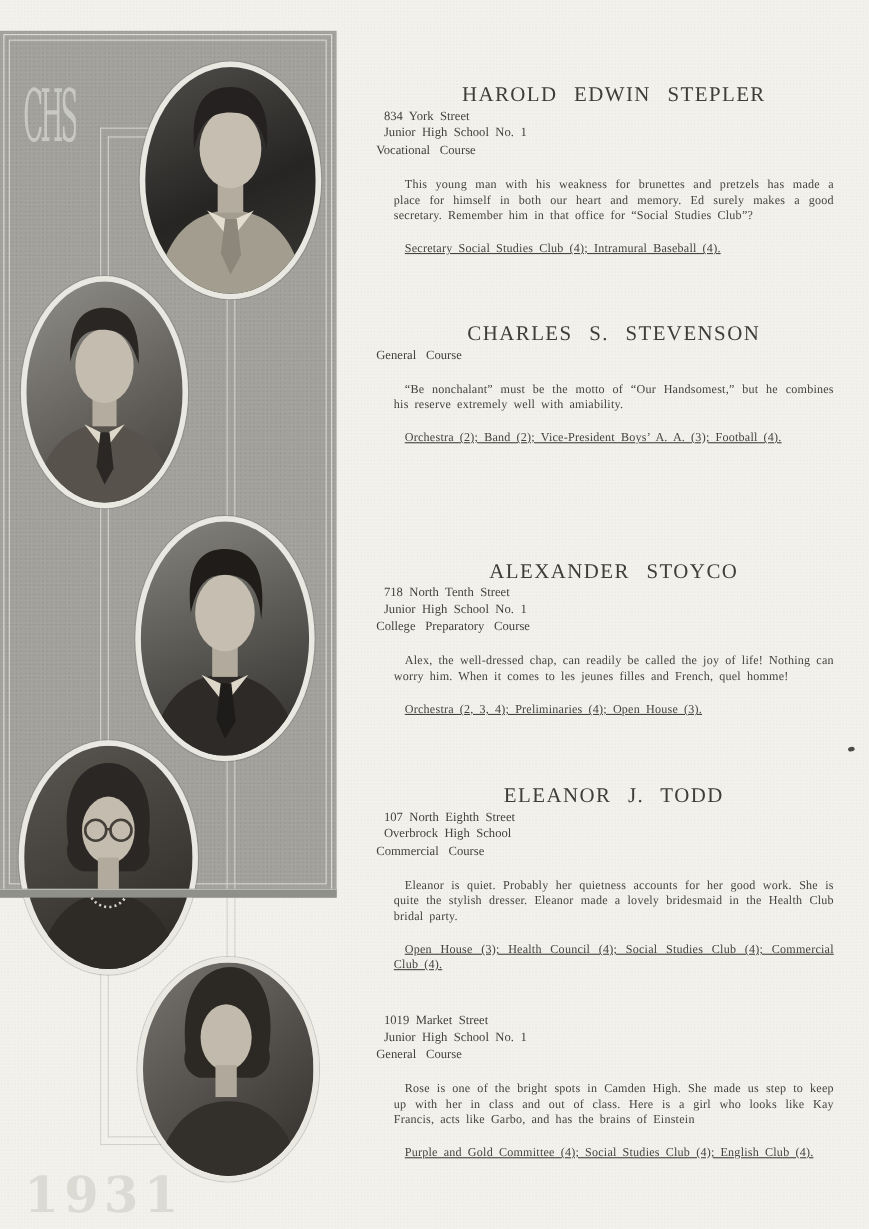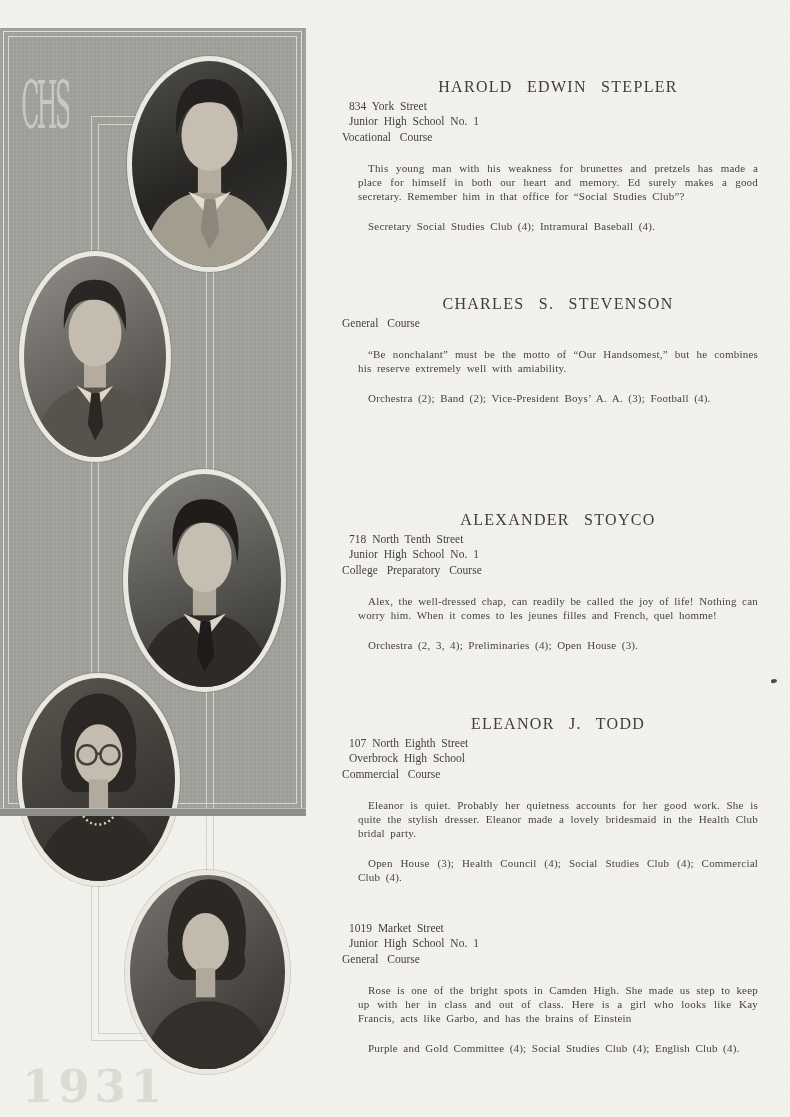--- a/index.html
+++ b/index.html
@@ -54,37 +54,37 @@
   .p1{background:linear-gradient(155deg,#504e4b,#262523 55%,#3a3835);}
   .p2{background:linear-gradient(150deg,#908e89,#413e3a);}
   .p3{background:linear-gradient(160deg,#85837d,#2e2c29);}
   .p4{background:linear-gradient(150deg,#5a5751,#2b2824);}
   .p5{background:linear-gradient(140deg,#777470,#302d2a);}
   
   .content{position:absolute;left:342px;top:0;width:432px;height:1117px;}
   .entry{position:absolute;left:0;width:432px;}
   .e1{top:79px;}.e2{top:296px;}.e3{top:512px;}.e4{top:716px;}.e5{top:921px;}
   .entry h2{
-    margin:0 0 4px;font-size:16px;line-height:16px;font-weight:normal;
+    margin:0 0 4px;font-size:19px;line-height:16px;font-weight:normal;
     text-align:center;letter-spacing:1.3px;word-spacing:9px;color:#3f3d38;
   }
   .addr-row{
     display:flex;justify-content:space-between;line-height:15px;margin:0 2px 1px 7px;
     font-size:11.5px;word-spacing:3px;color:#44423c;flex-direction:column;
   }
   .course{
     line-height:15px;margin-bottom:6px;
     font-size:11.5px;word-spacing:6px;color:#44423c;
   }
   .desc,.acts{
     margin:16px;font-size:11px;line-height:14px;text-align:justify;
     word-spacing:2.5px;letter-spacing:.2px;color:#46443e;
   }
   .desc{text-indent:10px;}
-  .acts{text-indent:10px;}
+  .acts{text-indent:10px;text-decoration:underline;}
   .speck{position:absolute;left:429px;top:679px;width:6px;height:4px;background:#4c4a45;border-radius:40% 60% 50% 50%;transform:rotate(-15deg);}
 </style>
 </head>
 <body>
 
 <div class="panel">
   <div class="frame-outer"></div>
   <div class="frame-inner"></div>
 
   <div class="dline v1a"></div>

